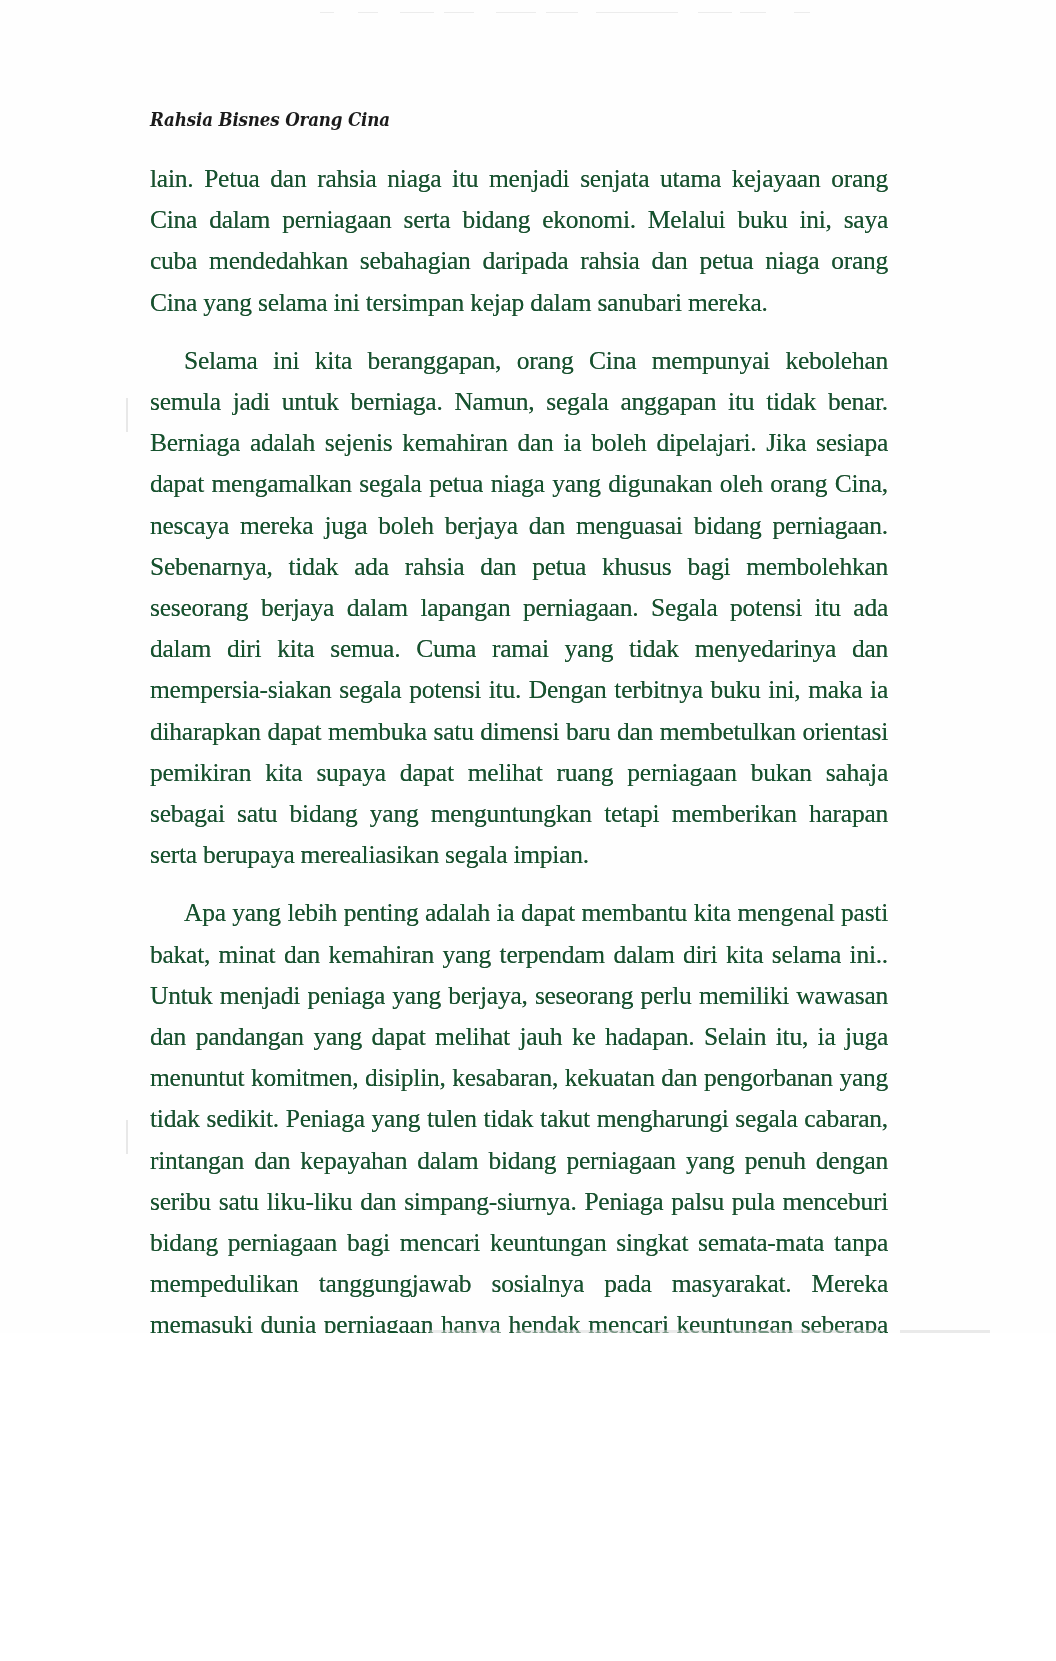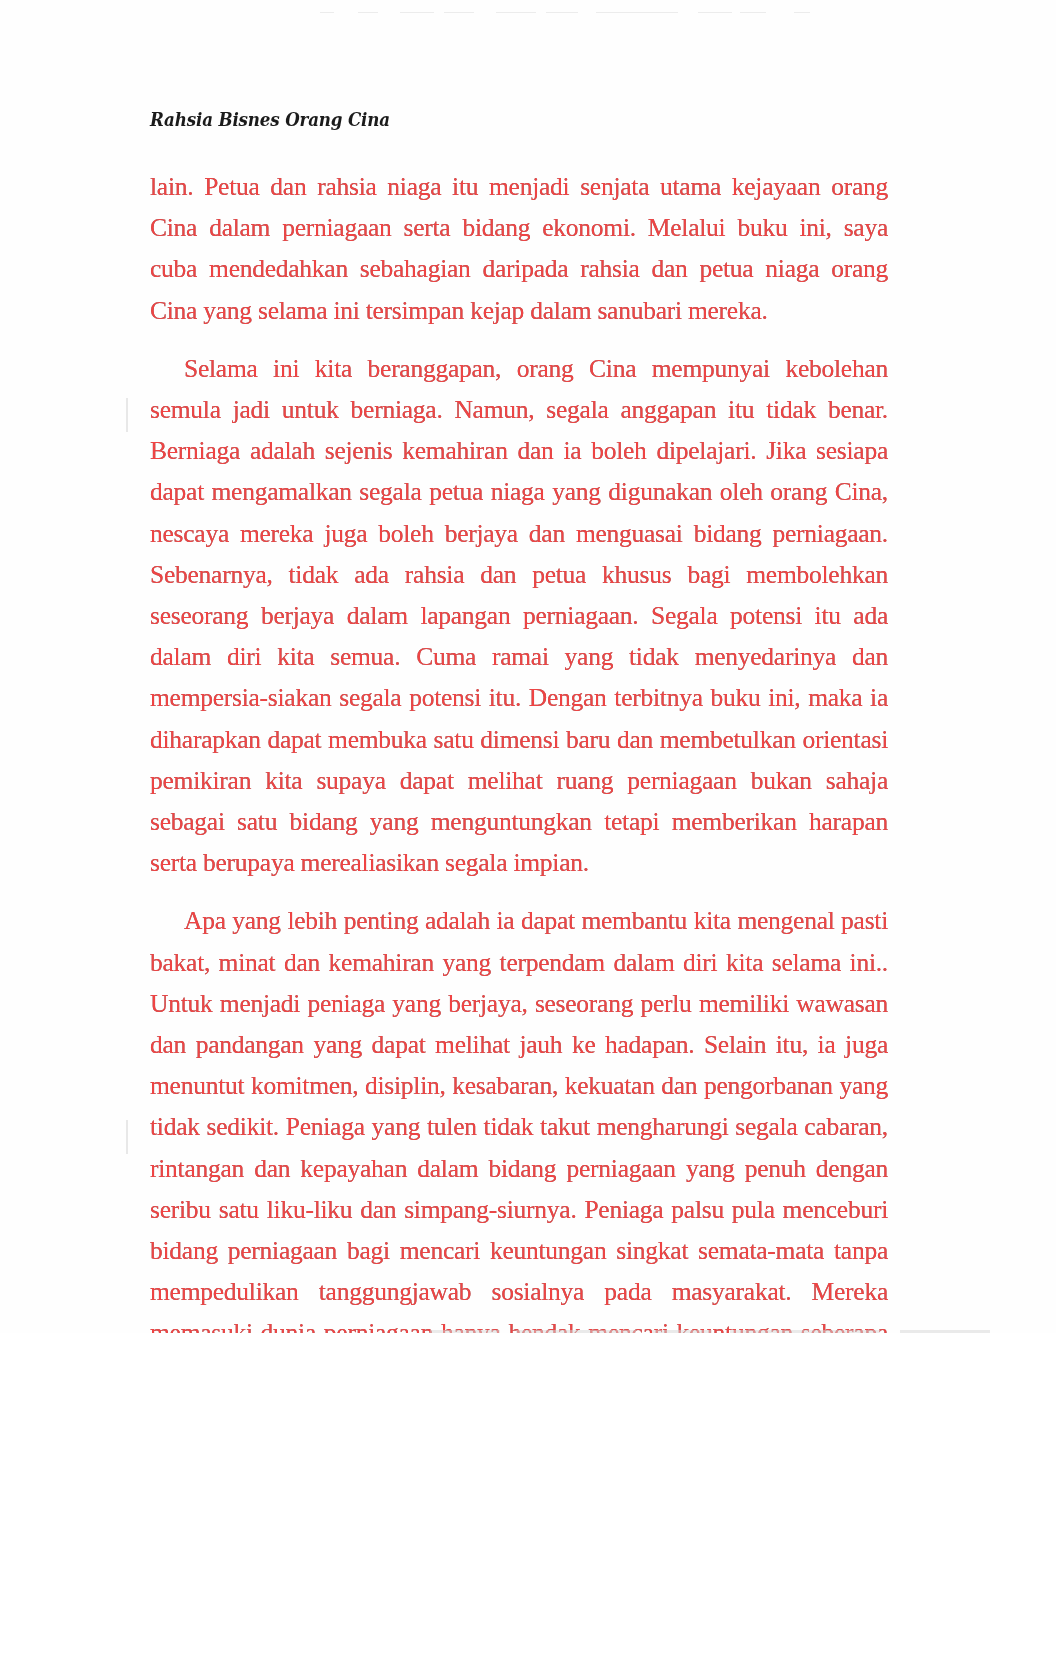--- a/index.html
+++ b/index.html
@@ -76,28 +76,28 @@
 
   
   .body-text {
     position: absolute;
     top: 158px;
     left: 150px;
     width: 738px;
   }
 
   .para {
-    margin: 8px 0 17px 0;
+    margin: 0 0 17px 0;
     font-size: 25.5px;
     line-height: 41.2px;
     text-align: justify;
     text-justify: inter-word;
     letter-spacing: -0.25px;
     word-spacing: 0px;
-    color: #ef4444;
+    color: #14532d;
     -webkit-font-smoothing: none;
   }
 
   .para.indent {
     text-indent: 34px;
     font-family: Liberation Serif, serif;
   }
 
   
   .para { text-shadow: 0 0 0.45px rgba(0,0,0,0.55); }

